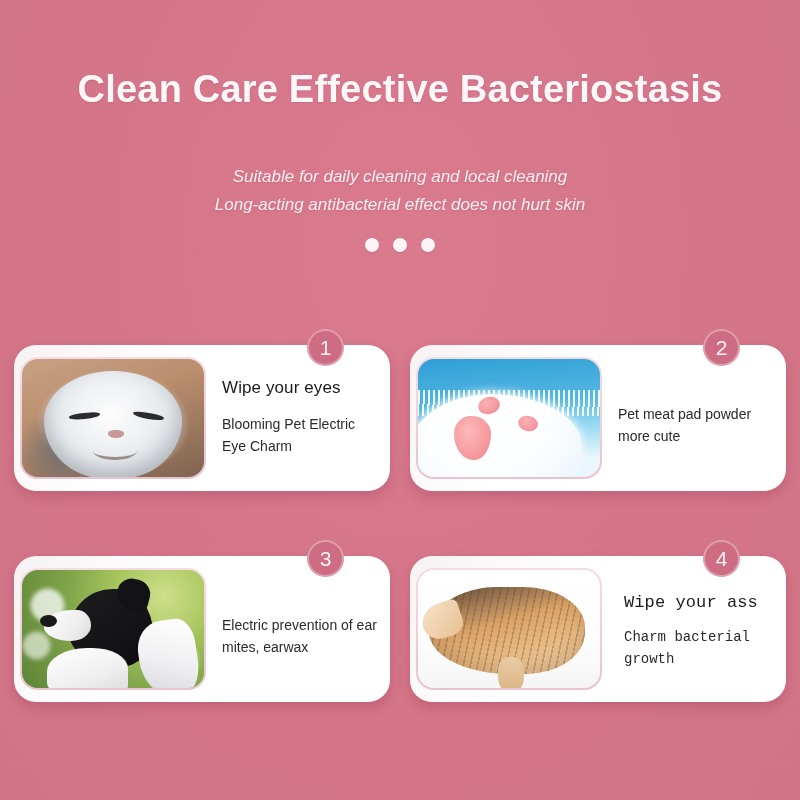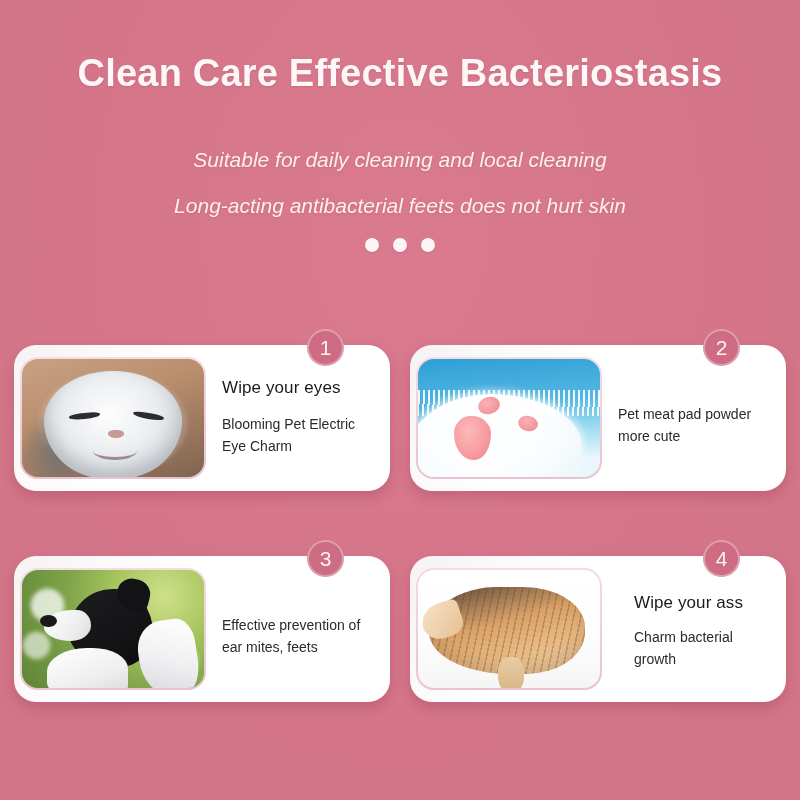--- a/index.html
+++ b/index.html
@@ -25,33 +25,33 @@
 
   
   .hero {
     position: absolute;
     top: 0;
     left: 0;
     width: 800px;
     text-align: center;
   }
   .hero-title {
-    margin: 0;
+    margin: 16px;
     padding-top: 52px;
     font-size: 38px;
     font-weight: 700;
     letter-spacing: 0.2px;
     color: #fdf7f8;
     line-height: 1.15;
     text-shadow: 0 1px 2px rgba(150, 50, 70, 0.18);
   }
   .hero-sub {
-    margin: 12px;
+    margin: 0;
     font-style: italic;
-    font-size: 21px;
+    font-size: 17px;
     font-weight: 400;
     color: #fceff1;
     line-height: 1.55;
     text-shadow: 0 1px 2px rgba(150, 50, 70, 0.16);
   }
   .hero-sub.line1 { padding-top: 36px; }
   .hero-sub.line2 { padding-top: 2px; }
 
   .dots {
     position: absolute;
@@ -129,21 +129,21 @@
     line-height: 1.2;
     letter-spacing: 0.1px;
   }
   .card-desc {
     margin: 14px 0 0 0;
     font-size: 14px;
     font-weight: 400;
     color: #2a2a2a;
     line-height: 1.6;
   }
-  .card.variant-compact .card-text { padding-left: 32px; }
+  .card.variant-compact .card-text { padding-left: 22px; font-family: Liberation Mono, monospace; }
   .card.variant-compact .card-title { margin-top: 6px; }
   .card.variant-compact .card-desc { margin-top: 12px; }
 
   .badge {
     position: absolute;
     top: -16px;
     right: 46px;
     width: 37px;
     height: 37px;
     border-radius: 50%;
@@ -293,21 +293,21 @@
   }
 </style>
 </head>
 <body>
 
 <div id="page">
 
   <div class="hero">
     <h1 class="hero-title">Clean Care Effective Bacteriostasis</h1>
     <p class="hero-sub line1">Suitable for daily cleaning and local cleaning</p>
-    <p class="hero-sub line2">Long-acting antibacterial feets does not hurt skin</p>
+    <p class="hero-sub line2">Long-acting antibacterial effect does not hurt skin</p>
   </div>
 
   <div class="dots">
     <span class="dot"></span>
     <span class="dot"></span>
     <span class="dot"></span>
   </div>
 
   <div class="card-grid">
 
@@ -362,21 +362,21 @@
                 <div class="dhead"></div>
                 <div class="dear"></div>
               <div class="dsnout"></div>
                 <div class="dnose"></div>
                 <div class="dchest"></div>
               <div class="glove"></div>
             </div>
           </div>
         </div>
         <div class="card-text">
-          <p class="card-desc">Effective prevention of ear mites, feets</p>
+          <p class="card-desc">Electric prevention of ear mites, earwax</p>
         </div>
       </div>
     </div>
 
     <div class="card variant-compact">
       <div class="badge">4</div>
       <div class="card-inner">
         <div class="thumb-wrap">
           <div class="thumb">
             <div class="art art-dog4">

